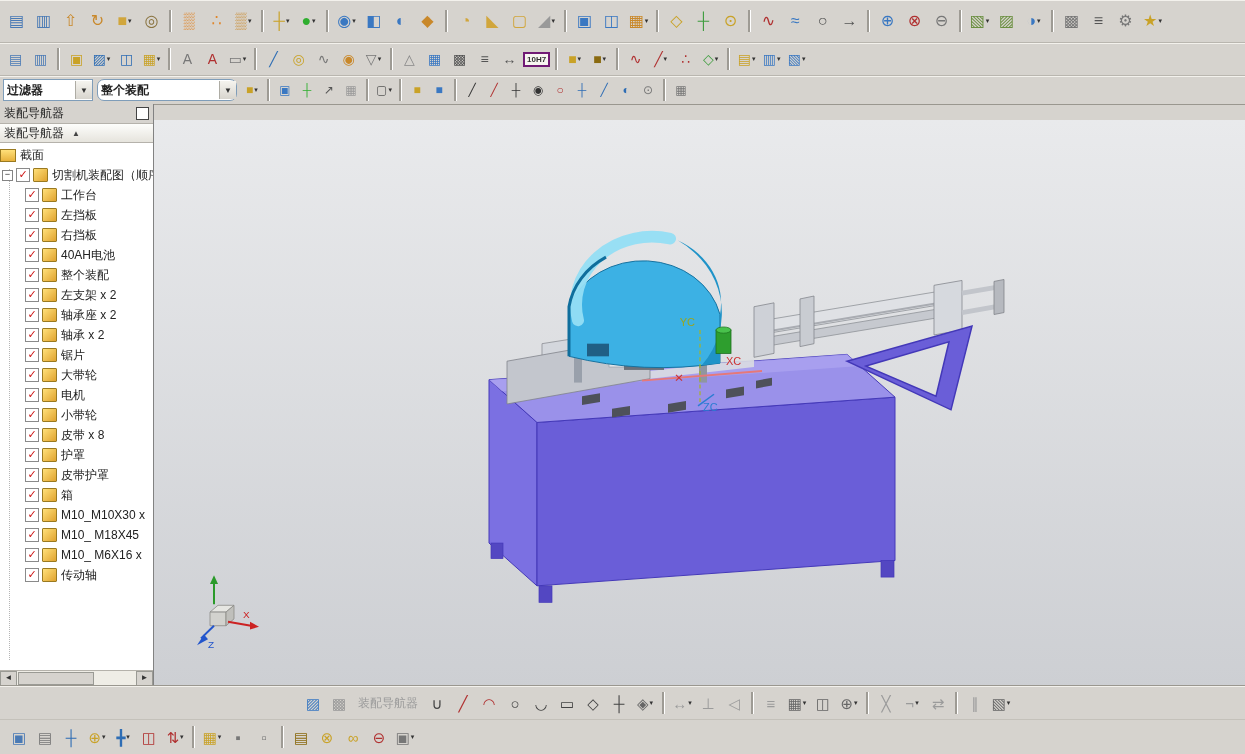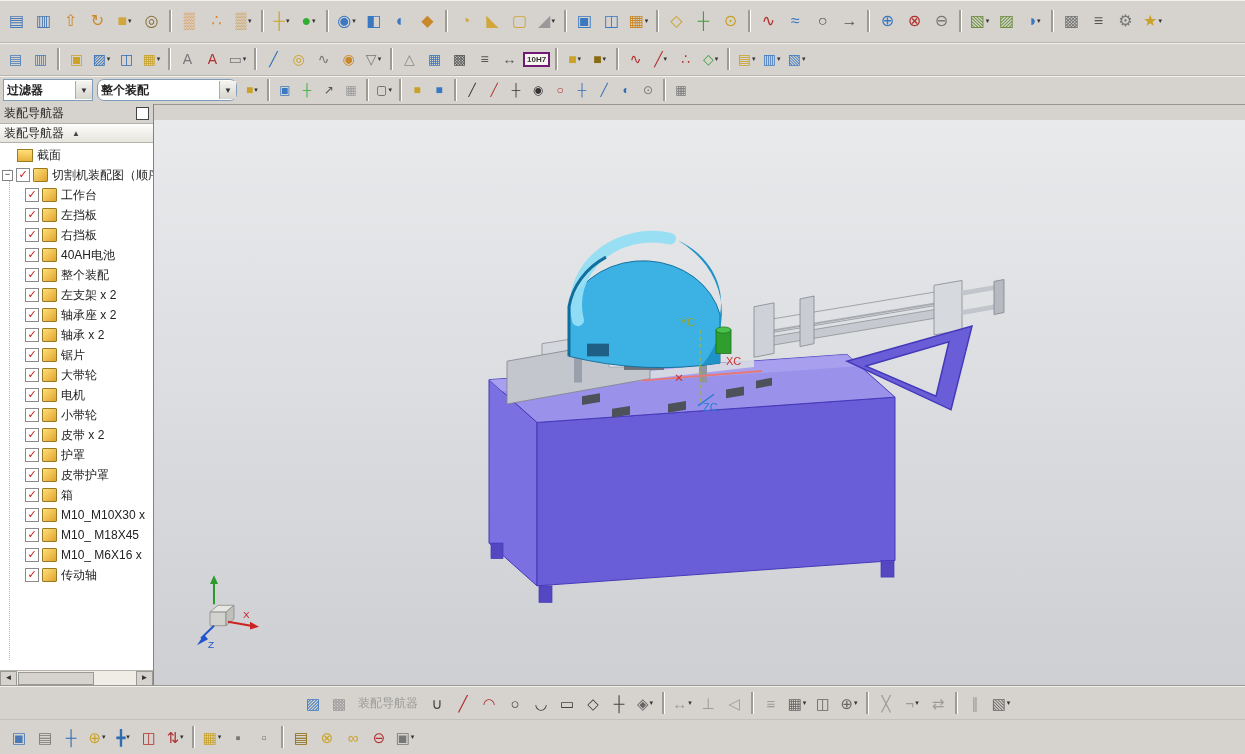--- a/index.html
+++ b/index.html
@@ -40,21 +40,21 @@
     border-right:1px solid #828282;display:flex;flex-direction:column;}
   .panel-titlebar{height:19px;background:#d6d3ce;display:flex;align-items:center;
     padding:0 4px;font-size:12px;border-bottom:1px solid #b5b2ab;flex:none;}
   .panel-restore{width:11px;height:11px;border:1px solid #444;background:#fff;margin-left:auto;}
   .panel-colhead{height:18px;background:linear-gradient(#fdfdfb,#e6e4dd);
     border-bottom:1px solid #b5b2ab;display:flex;align-items:center;padding:0 4px;flex:none;}
   .sort{margin-left:8px;font-size:8px;color:#444;}
   .tree{flex:1;overflow:hidden;position:relative;padding-top:2px;}
   .tree::before{content:"";position:absolute;left:9px;top:26px;bottom:10px;border-left:1px dotted #b5b5b5;}
   .trow{height:20px;display:flex;align-items:center;white-space:nowrap;position:relative;}
-  .trow.section{padding-left:17px;}
+  .trow.section{}
   .trow.root{padding-left:2px;}
   .trow.child{padding-left:25px;}
   .expander{width:9px;height:9px;border:1px solid #848484;background:#fff;font-size:9px;
     line-height:7px;text-align:center;color:#222;margin-right:3px;flex:none;}
   .chk{width:12px;height:12px;border:1px solid #8a8a8a;background:#fff;color:#cc1111;
     font-size:11px;line-height:11px;text-align:center;font-weight:bold;margin-right:3px;flex:none;}
   .picon{width:13px;height:12px;background:linear-gradient(135deg,#ffe07a,#e0a32e);
     border:1px solid #9a7a20;border-radius:1px;margin-right:4px;flex:none;}
   .folder{width:14px;height:11px;background:linear-gradient(#ffe07a,#e8b23c);
     border:1px solid #9a7a20;margin-right:4px;flex:none;}
@@ -481,21 +481,21 @@
             <span class="tlabel">电机</span>
           </div>
           <div class="trow child">
             <span class="chk">✓</span>
             <span class="picon"></span>
             <span class="tlabel">小带轮</span>
           </div>
           <div class="trow child">
             <span class="chk">✓</span>
             <span class="picon"></span>
-            <span class="tlabel">皮带 x 2</span>
+            <span class="tlabel">皮带 x 8</span>
           </div>
           <div class="trow child">
             <span class="chk">✓</span>
             <span class="picon"></span>
             <span class="tlabel">护罩</span>
           </div>
           <div class="trow child">
             <span class="chk">✓</span>
             <span class="picon"></span>
             <span class="tlabel">皮带护罩</span>

